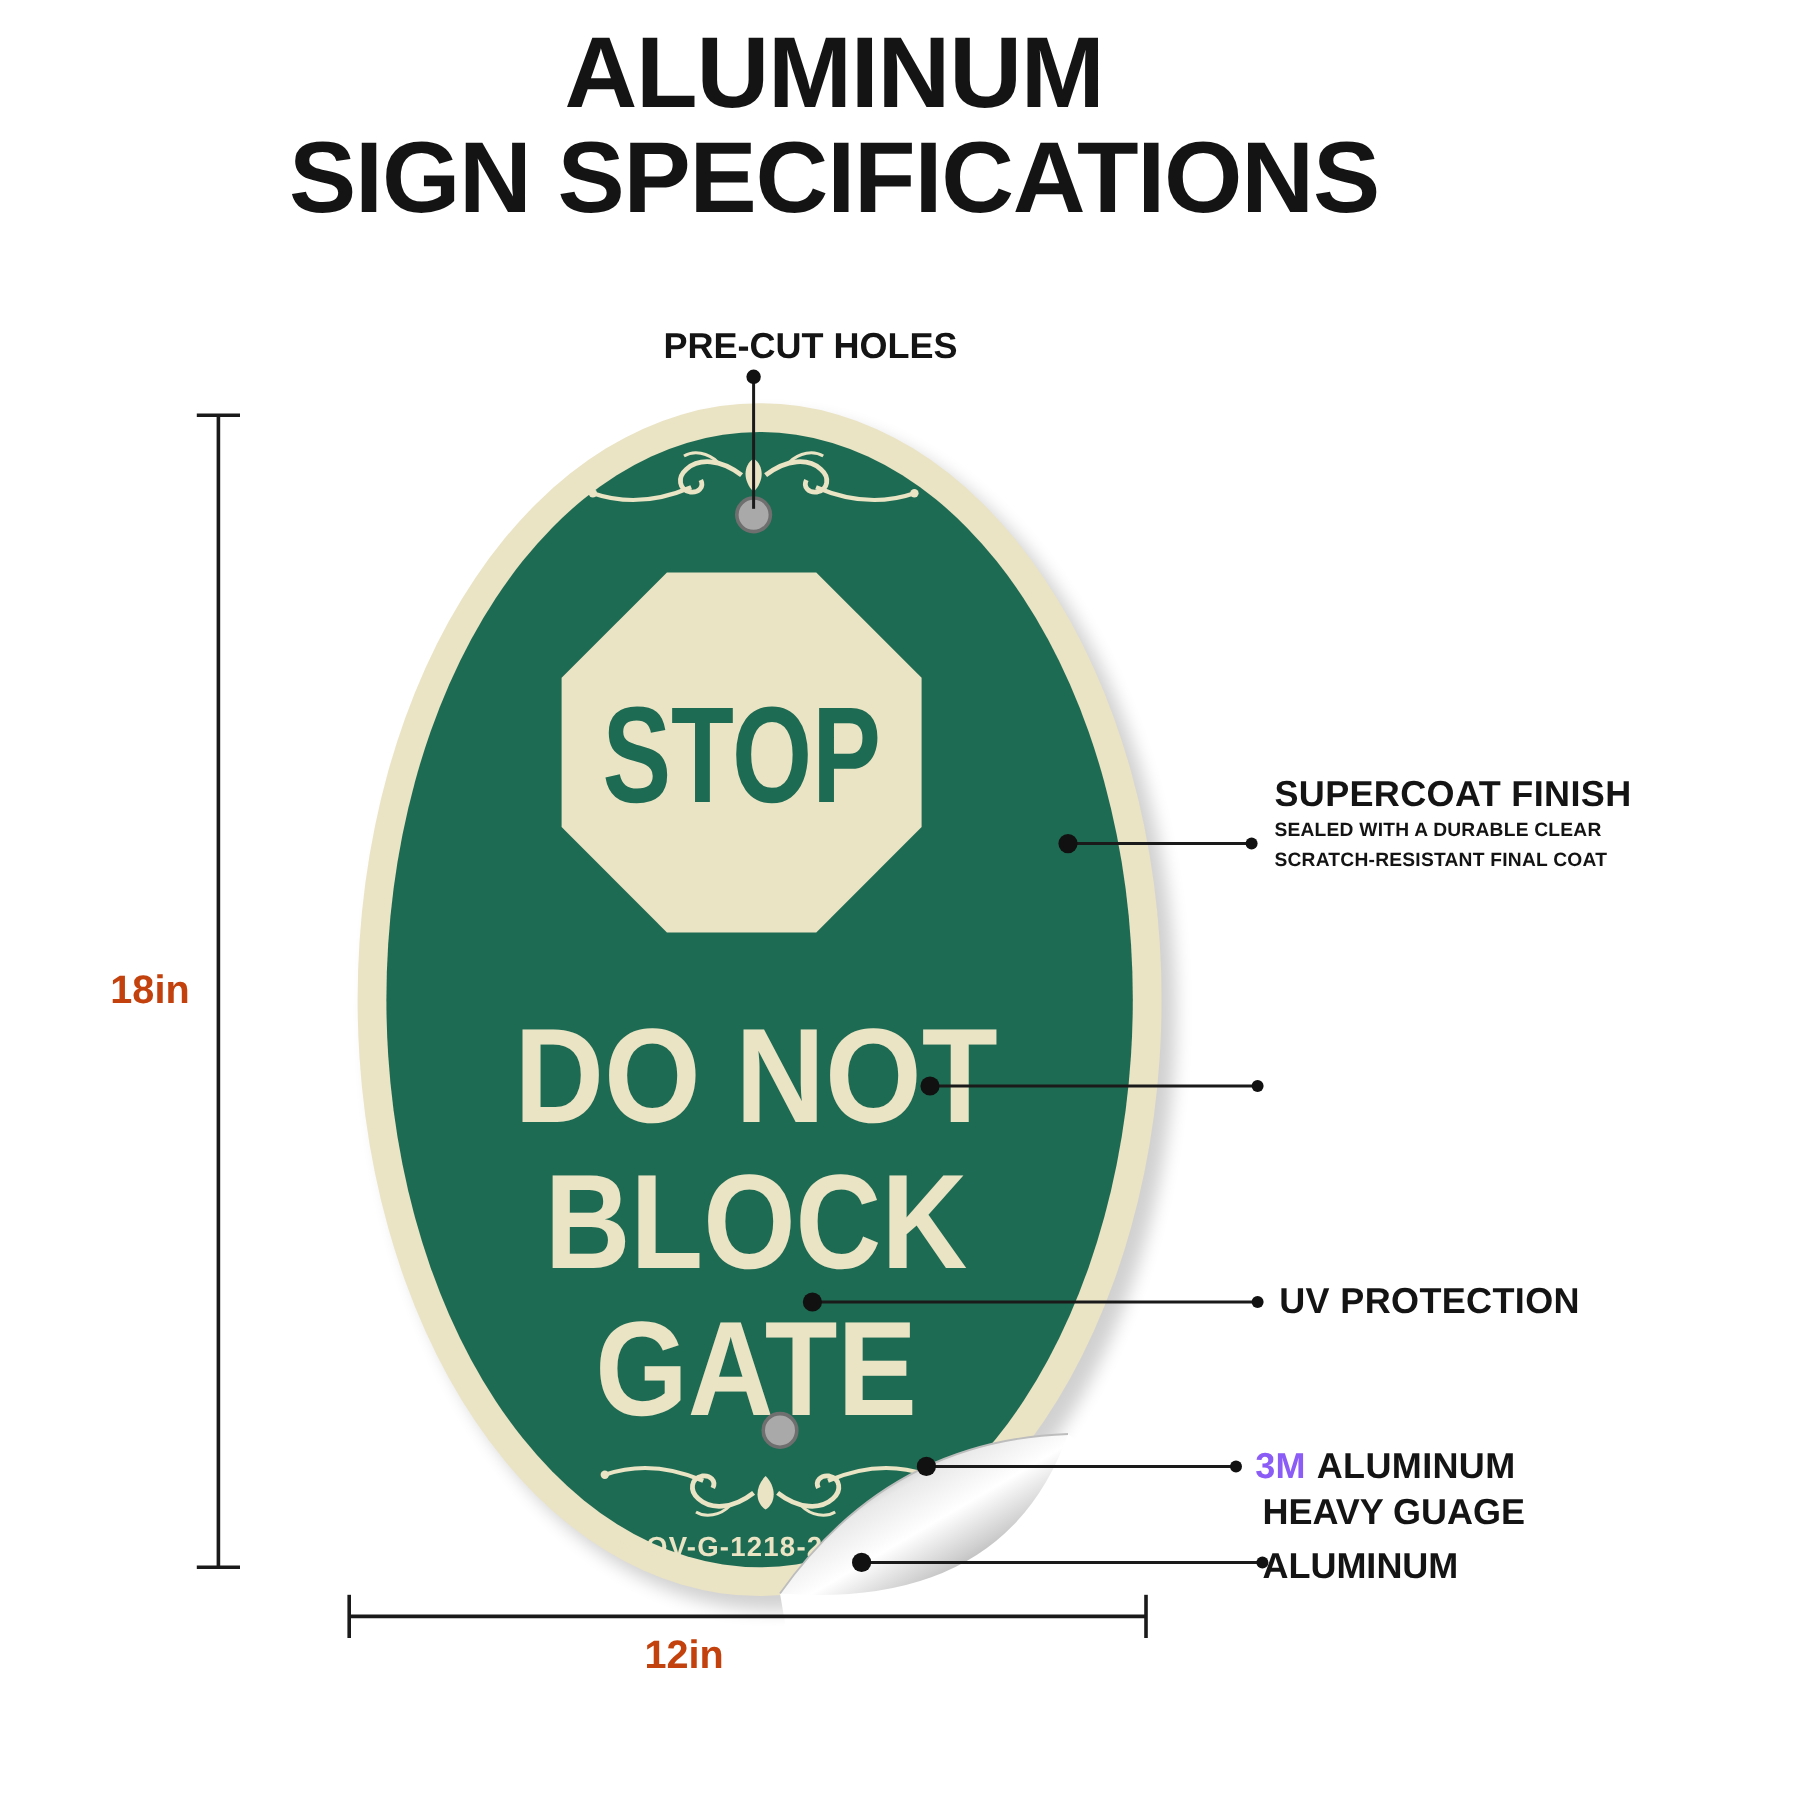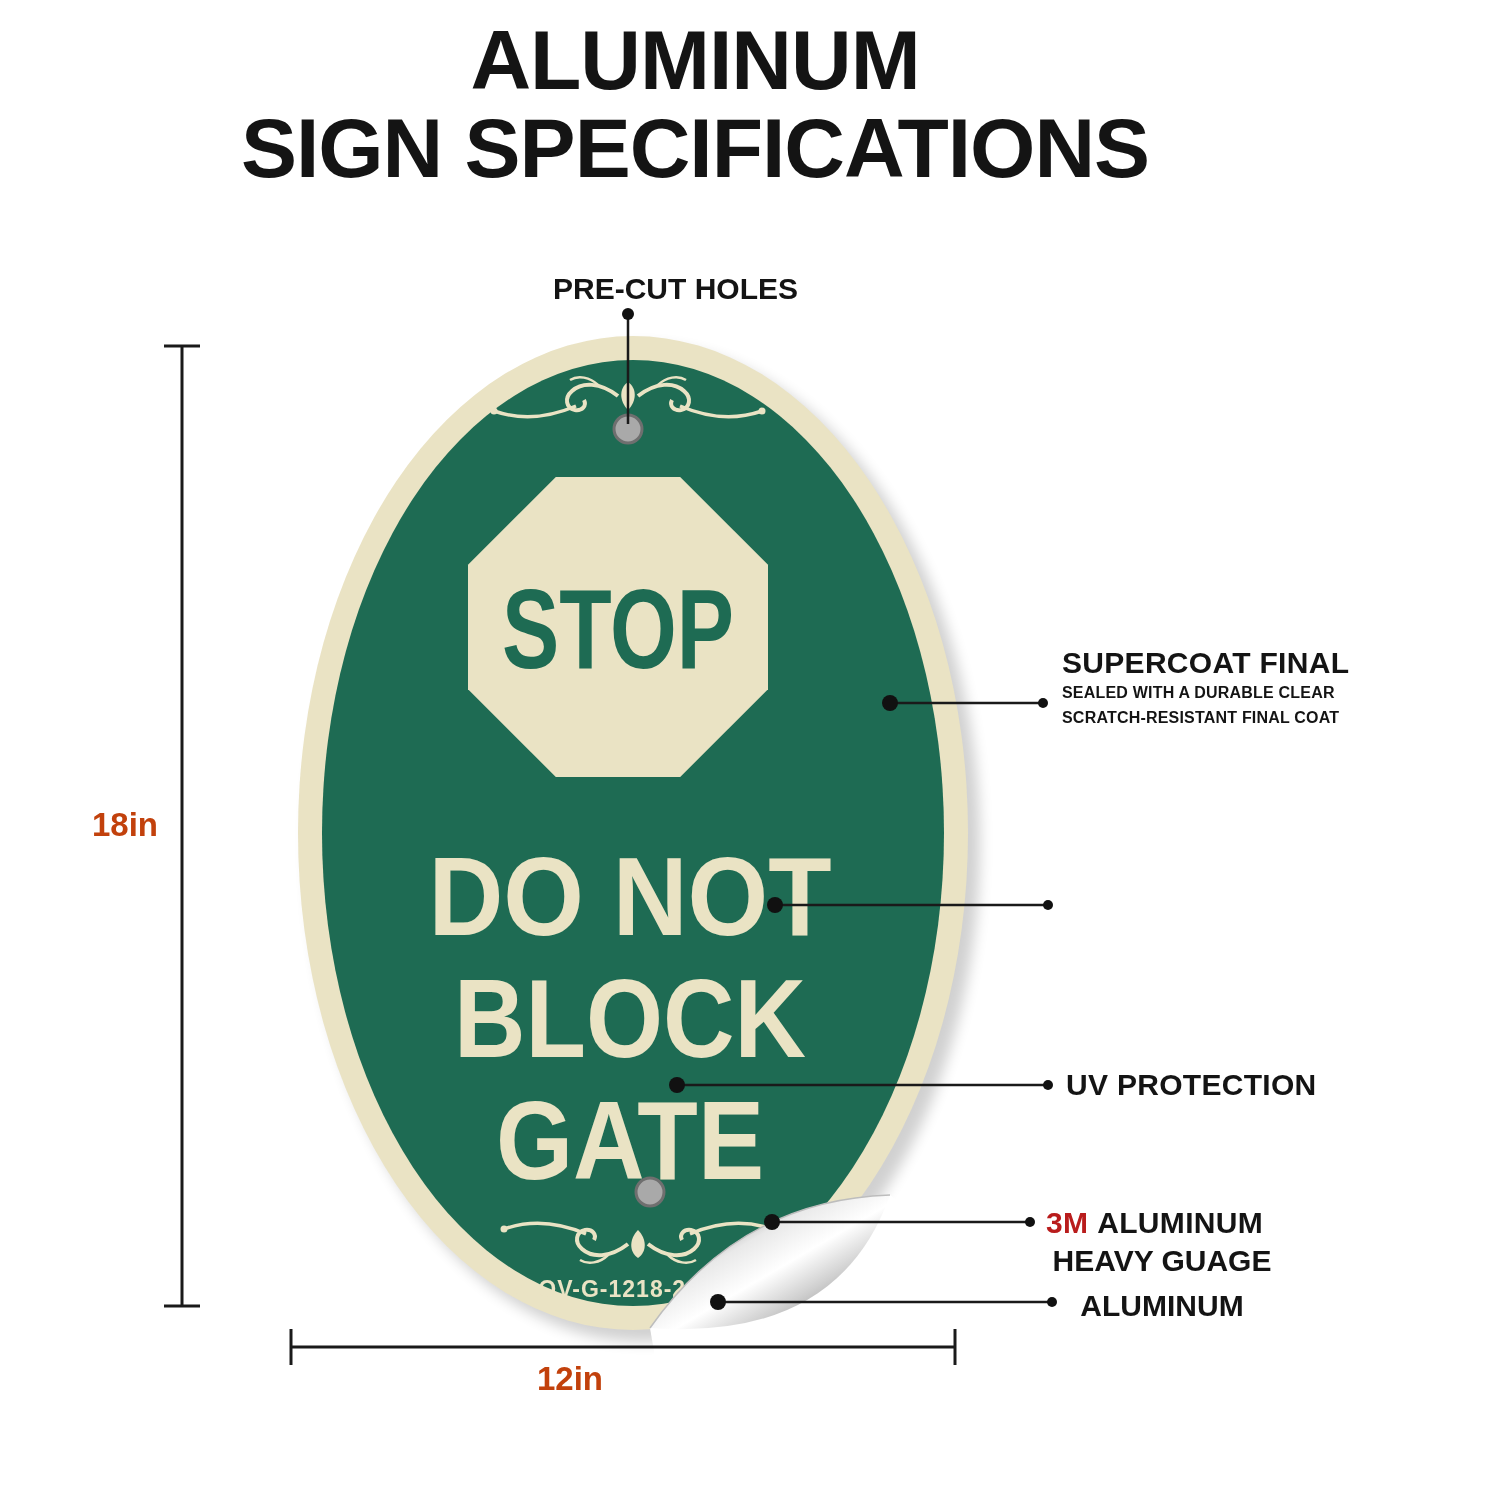--- a/index.html
+++ b/index.html
@@ -18,22 +18,22 @@
   .label { position:absolute; font-weight:bold; color:#141414; }
   .co-title { font-size:30px; letter-spacing:0.3px; white-space:nowrap; }
   .co-sub { font-size:16px; letter-spacing:0.2px; white-space:nowrap; line-height:25px; }
 
   .pre-cut { left:458px; top:272px; width:340px; text-align:right; font-size:30px; }
   .supercoat { left:1062px; top:646px; }
   .supercoat .co-sub:first-of-type { margin-top:10px; }
   .imaging { left:1066px; top:888px; }
   .uv { left:1066px; top:1068px; }
   .material { left:1046px; top:1206px; }
-  .material .brand { color:#b91c1c; margin-right:9px; }
-  .heavy { left:1052px; top:1238px; width:220px; text-align:center; font-size:30px; line-height:45px; white-space:nowrap; }
+  .material .brand { color:#8b5cf6; margin-right:9px; }
+  .heavy { left:1052px; top:1238px; width:220px; font-size:30px; line-height:45px; white-space:nowrap; }
 
   .dim { position:absolute; font-weight:bold; font-size:33px; color:#c2410c; }
   .dim-h { left:58px; top:806px; width:100px; text-align:right; }
   .dim-w { left:537px; top:1360px; width:172px; text-align:left; }
 </style>
 </head>
 <body>
 
 <div class="canvas">
 
@@ -121,21 +121,21 @@
   </svg>
 
   <header class="title">
     <div>ALUMINUM</div>
     <div>SIGN SPECIFICATIONS</div>
   </header>
 
   <div class="label pre-cut">PRE-CUT HOLES</div>
 
   <div class="label supercoat">
-    <div class="co-title">SUPERCOAT FINAL</div>
+    <div class="co-title">SUPERCOAT FINISH</div>
     <div class="co-sub">SEALED WITH A DURABLE CLEAR</div>
     <div class="co-sub">SCRATCH-RESISTANT FINAL COAT</div>
   </div>
 
 
   <div class="label uv co-title">UV PROTECTION</div>
 
   <div class="label material co-title">
     <span class="brand">3M</span><span>ALUMINUM</span>
   </div>

